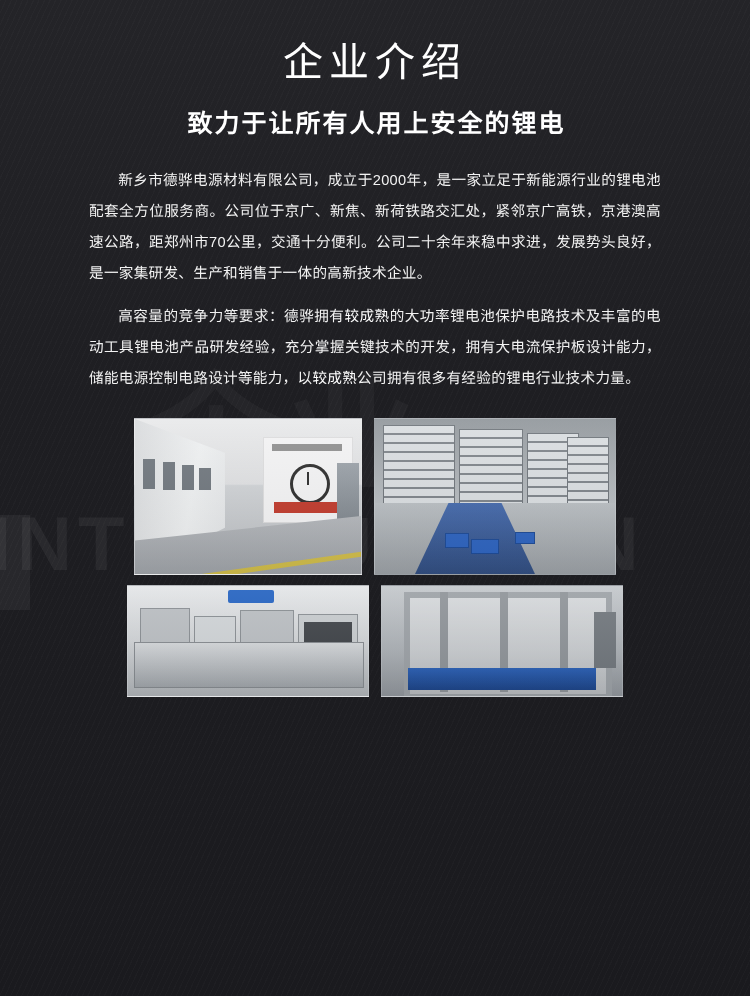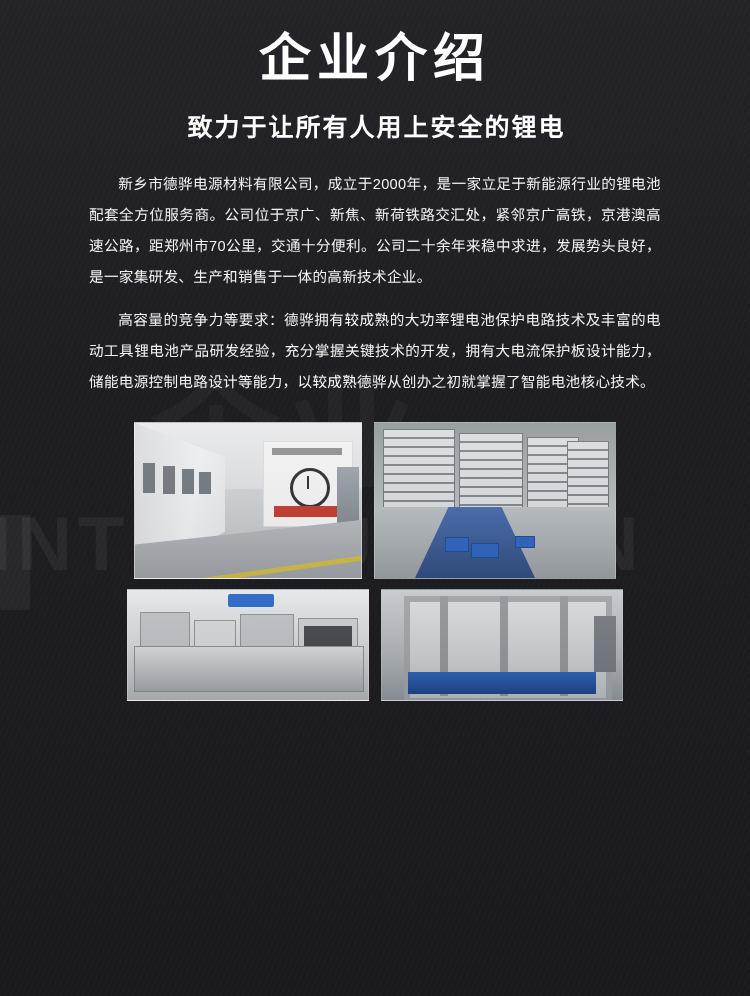--- a/index.html
+++ b/index.html
@@ -57,26 +57,26 @@
     height: 95px;
     background: rgba(255,255,255,0.05);
   }
 
   .header {
     position: relative;
     padding-top: 26px;
     text-align: center;
   }
   .title {
-    font-size: 52px;
-    font-weight: bold;
+    font-size: 40px;
+    font-weight: normal;
     color: #ffffff;
     letter-spacing: 6px;
     line-height: 1.25;
-    margin: 0;
+    margin: 11px;
   }
   .subtitle {
     margin: 16px 4px 0 0;
     font-size: 25px;
     font-weight: bold;
     color: #ffffff;
     letter-spacing: 2px;
     padding-left: 7px;
   }
 
@@ -259,21 +259,21 @@
   <div class="wm wm-2">企业</div>
   <div class="wm-bar"></div>
 
   <div class="header">
     <h1 class="title">企业介绍</h1>
     <div class="subtitle">致力于让所有人用上安全的锂电</div>
   </div>
 
   <div class="body-copy">
     <p>新乡市德骅电源材料有限公司，成立于2000年，是一家立足于新能源行业的锂电池配套全方位服务商。公司位于京广、新焦、新荷铁路交汇处，紧邻京广高铁，京港澳高速公路，距郑州市70公里，交通十分便利。公司二十余年来稳中求进，发展势头良好，是一家集研发、生产和销售于一体的高新技术企业。</p>
-    <p><span>高容量的竞争力等要求：德骅拥有</span><b>较成熟</b><span>的大功率锂电池保护电路技术及丰富的电动工具锂电池产品研发经验，充分掌握关键技术的开发，拥有大电流保护板设计能力，储能电源控制电路设计等能力，以</span><b>较成熟</b><span>德骅从创办之初就掌握了智能电池核心技术。</span></p>
+    <p><span>高容量的竞争力等要求：德骅拥有</span><b>较成熟</b><span>的大功率锂电池保护电路技术及丰富的电动工具锂电池产品研发经验，充分掌握关键技术的开发，拥有大电流保护板设计能力，储能电源控制电路设计等能力，以</span><b>较成熟</b><span>公司拥有很多有经验的锂电行业技术力量。</span></p>
   </div>
 
   <div class="gallery">
 
     <div class="photo wide p1">
       <div class="wall-l"></div>
       <div class="frames">
           <i></i>
           <i></i>
           <i></i>

